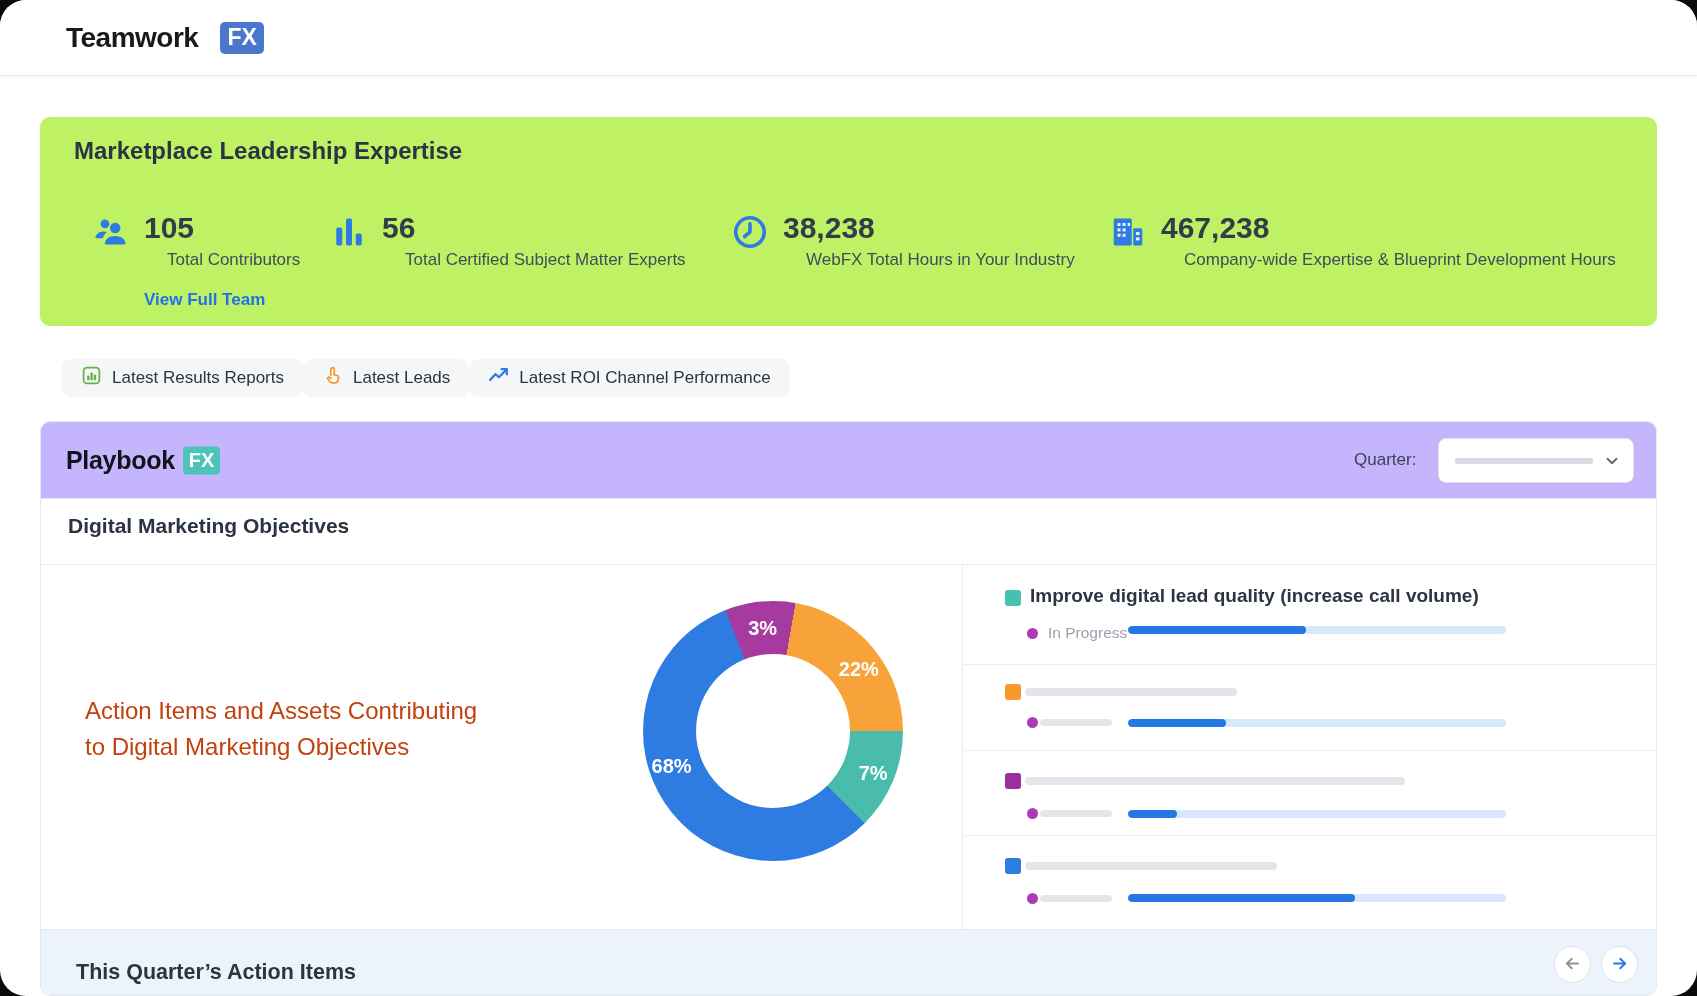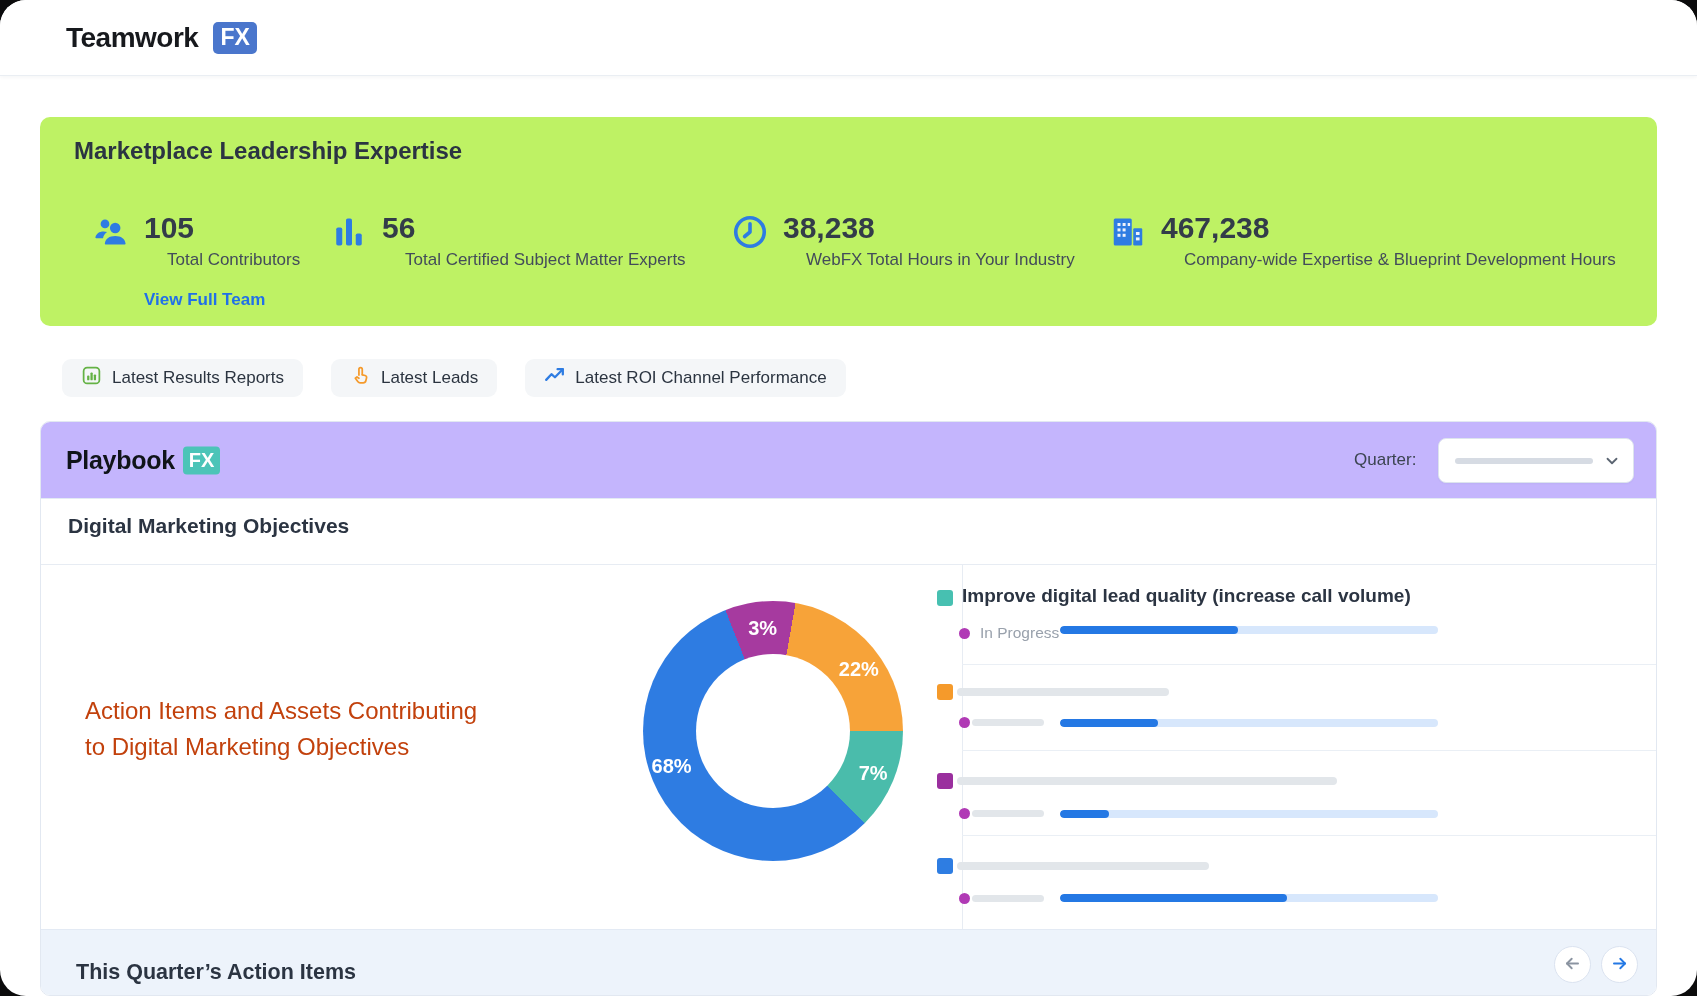--- a/index.html
+++ b/index.html
@@ -5,33 +5,33 @@
   html,body{margin:0;padding:0;background:#0b0b0c;}
   *{box-sizing:border-box;}
   .screen{
     position:relative;width:1697px;height:996px;margin:0 auto;
     background:#ffffff;border-radius:26px;overflow:hidden;
     font-family:"Liberation Sans","DejaVu Sans",sans-serif;color:#2b3442;
   }
   
   .topbar{position:absolute;left:0;top:0;width:1697px;height:76px;background:#fff;
     border-bottom:1px solid #eaeef3;box-shadow:0 1px 4px rgba(25,39,62,.05);}
-  .logo{position:absolute;left:66px;top:50%;transform:translateY(-50%);display:flex;align-items:flex-start;gap:15px;}
+  .logo{position:absolute;left:66px;top:50%;transform:translateY(-50%);display:flex;align-items:flex-start;gap:22px;}
   .logo-text{font-size:28px;font-weight:700;color:#17191d;letter-spacing:-.5px;}
   .logo-badge{background:#4a76cc;color:#fff;font-size:23px;font-weight:800;padding:2px 7px 3px;border-radius:5px;}
   
   .expertise-card{position:absolute;left:40px;top:117px;width:1617px;height:209px;background:#bef264;border-radius:10px;}
   .expertise-title{position:absolute;left:34px;top:20px;margin:0;font-size:24px;font-weight:700;color:#2b3442;}
   .stat{position:absolute;top:95px;display:flex;align-items:flex-start;gap:15px;}
   .stat-icon{width:36px;height:36px;flex:0 0 auto;margin-top:2px;}
   .stat-value{font-size:30px;font-weight:700;color:#333c49;line-height:32px;}
   .stat-label{font-size:17px;color:#434c5a;margin-top:6px;white-space:nowrap;margin-left:23px;}
   .stat-link{font-size:17px;font-weight:700;color:#2170e8;margin-top:20px;display:inline-block;text-decoration:none;cursor:pointer;}
   
-  .chips{position:absolute;left:62px;top:359px;display:flex;gap:28px;}
+  .chips{position:absolute;left:62px;top:359px;display:flex;}
   .chip{display:flex;align-items:center;gap:10px;height:38px;padding:0 19px;background:#f4f6f8;
     border:none;border-radius:9px;font-family:inherit;font-size:17px;font-weight:500;color:#2b3440;cursor:pointer;}
   .chip svg{width:21px;height:21px;}
   
   .main-card{position:absolute;left:40px;top:421px;width:1617px;height:575px;background:#fff;
     border:1px solid #e2e8f1;border-radius:10px;overflow:hidden;}
   .band{position:absolute;left:0;top:0;width:100%;height:77px;background:#c4b5fd;border-bottom:1px solid #e3eaf4;}
   .logo2{position:absolute;left:25px;top:50%;transform:translateY(-50%);display:flex;align-items:center;gap:8px;}
   .logo2-text{font-size:25px;font-weight:800;color:#101419;letter-spacing:-.3px;}
   .logo2-badge{background:#4cc4b8;color:#fff;font-size:20px;font-weight:800;padding:2px 6px 3px;border-radius:4px;}
@@ -43,21 +43,21 @@
   .section-heading{position:absolute;left:27px;top:92px;margin:0;font-size:21px;font-weight:700;color:#2b3442;}
   .hdiv{position:absolute;left:0;top:142px;width:1617px;height:1px;background:#e7ecf3;}
   .vdiv{position:absolute;left:921px;top:142px;width:1px;height:365px;background:#e7ecf3;}
   .row-div{position:absolute;left:921px;width:696px;height:1px;background:#eaeff5;}
   
   .caption{position:absolute;left:44px;top:271px;width:470px;font-size:24px;line-height:36px;color:#c2410c;}
   .donut{position:absolute;left:602px;top:179px;width:260px;height:260px;border-radius:50%;}
   .hole{position:absolute;left:50%;top:50%;width:154px;height:154px;border-radius:50%;background:#fff;transform:translate(-50%,-50%);}
   .donut-label{position:absolute;transform:translate(-50%,-50%);color:#fff;font-size:20px;font-weight:700;}
   
-  .obj-row{position:absolute;left:867px;width:696px;padding-left:8px;}
+  .obj-row{position:absolute;left:935px;width:696px;padding-left:8px;}
   .bullet{position:absolute;left:29px;width:16px;height:16px;border-radius:3px;}
   .obj-title{position:absolute;left:54px;font-size:19px;font-weight:700;color:#2b3442;white-space:nowrap;}
   .obj-title-ph{position:absolute;left:49px;height:8px;border-radius:4px;background:#e2e6ea;}
   .dot{position:absolute;left:51px;width:11px;height:11px;border-radius:50%;}
   .status{position:absolute;left:72px;font-size:15.5px;color:#99a1ac;white-space:nowrap;}
   .status-ph{position:absolute;left:64px;height:7px;border-radius:3.5px;background:#e2e6ea;}
   .track{position:absolute;left:152px;width:378px;height:8px;border-radius:4px;background:#d7e7fc;overflow:hidden;}
   .fill{height:100%;border-radius:4px;background:#2478e4;}
   
   .footer-band{position:absolute;left:0;top:507px;width:100%;height:68px;background:#edf3fb;border-top:1px solid #e3eaf4;}

